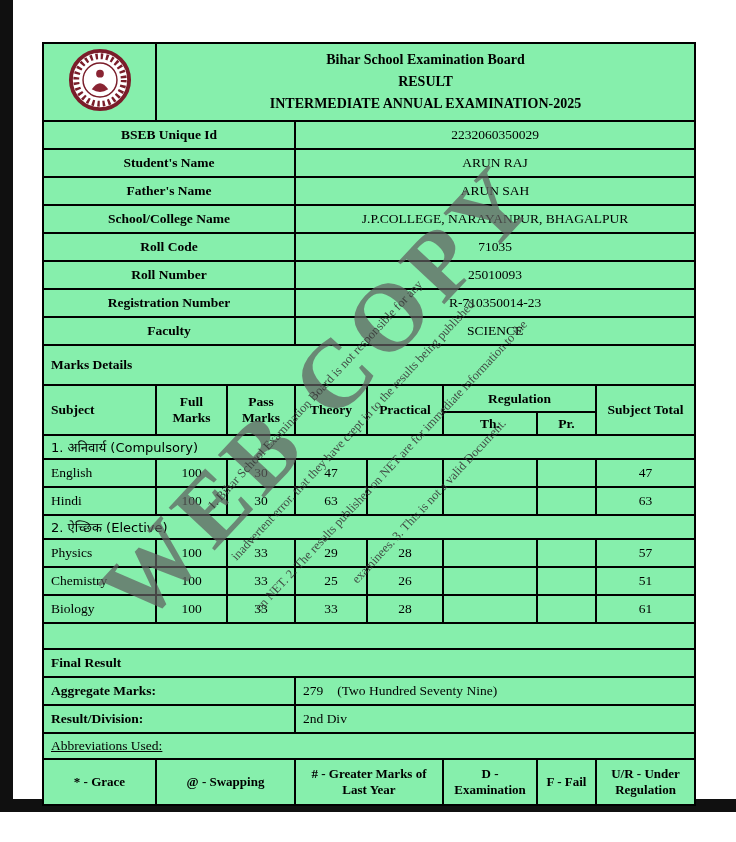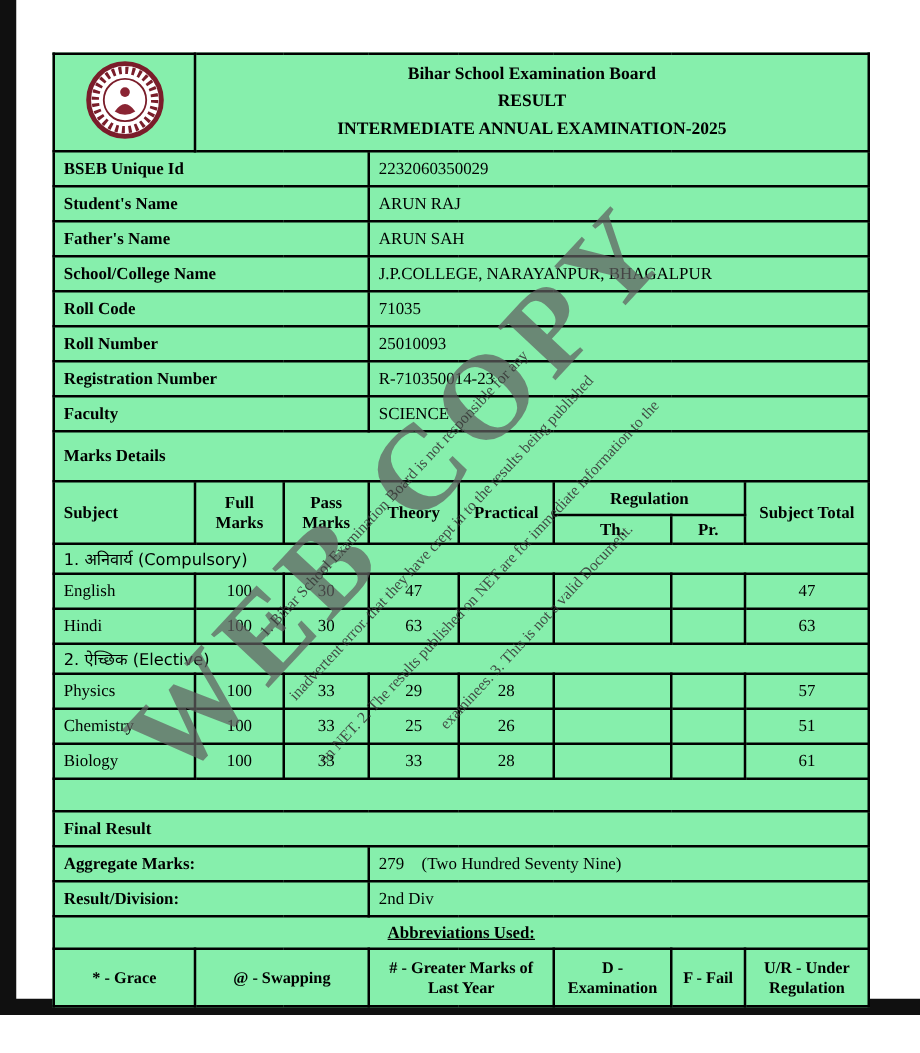--- a/index.html
+++ b/index.html
@@ -15,41 +15,41 @@
 
   .sheet { position:absolute; left:42px; top:42px; width:652px; }
 
   table.result { border-collapse:collapse; table-layout:fixed; width:652px; background:#86efac; }
   td { border:2px solid #000; font-size:13.5px; padding:2px 7px; vertical-align:middle; word-wrap:break-word; }
 
   .r-head td { height:78px; }
   .logo-cell { text-align:center; }
   .title-cell { text-align:center; font-weight:bold; font-size:14px; line-height:1.55; }
 
-  .r-info td { height:28px; }
+  .r-info td { height:28px;text-align:center; }
   .lbl { font-weight:bold; }
   .val { font-weight:normal; }
 
   .r-section td { height:40px; font-weight:bold; }
 
   .r-th1 td, .r-th2 td { font-weight:bold; text-align:center; }
   .r-th1 td { height:27px; }
   .r-th2 td { height:23px; }
   .th-left { text-align:left !important; }
 
   .r-group td { height:24px; font-weight:normal; font-family:"DejaVu Sans","Liberation Serif",serif; font-size:13px; }
   .r-subj td { height:28px; }
   .num { text-align:center; }
 
   .r-blank td { height:26px; }
   .r-final td { height:28px; font-weight:bold; }
   .r-agg td, .r-div td { height:28px; }
   .agg-words { margin-left:14px; }
 
-  .r-abbr-title td { height:26px; text-align:center; font-weight:bold; text-decoration:underline; }
+  .r-abbr-title td { height:26px; font-weight:normal; text-decoration:underline; }
   .r-abbr td { height:46px; text-align:center; font-weight:bold; font-size:13px; }
 
   .wm-layer { position:absolute; inset:0; pointer-events:none; }
   .wm-copy {
     position:absolute; left:318px; top:392px;
     transform:translate(-50%,-50%) rotate(-47deg);
     font-size:96px; font-weight:bold; letter-spacing:8px; white-space:nowrap;
     color:rgba(95,95,95,0.72);
     font-family:"Liberation Serif", serif;
   }

